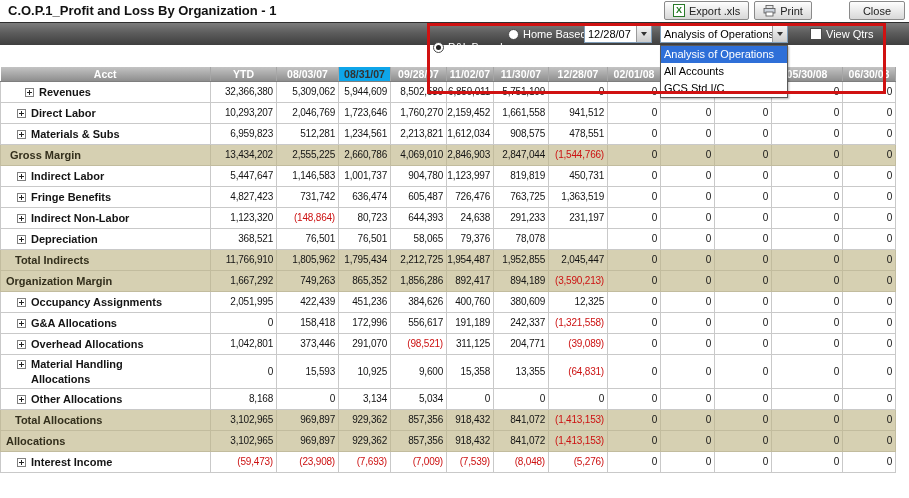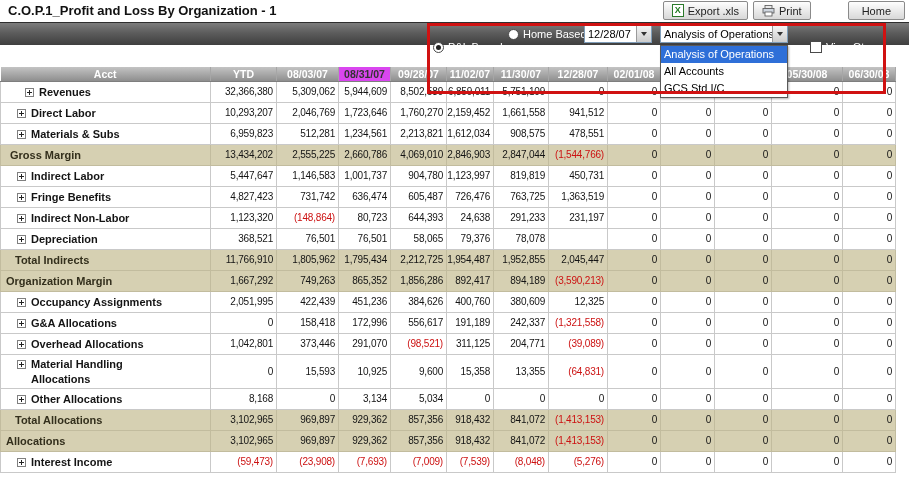--- a/index.html
+++ b/index.html
@@ -34,21 +34,21 @@
   .dd-item.hl{background:#2e6fd8;color:#fff}
 
   
   .red-box{position:absolute;left:427px;top:23px;width:459px;height:71px;border:3px solid #d01212;z-index:90;pointer-events:none}
 
   
   .table-wrap{position:absolute;left:0;top:67px;width:895px}
   table{border-collapse:collapse;table-layout:fixed;width:895px}
   th{height:14px;background:linear-gradient(180deg,#c3c3c3,#8e8e8e);color:#fff;font-weight:bold;font-size:10.5px;
      border-right:1px solid #a6a6a6;border-bottom:1px solid #7e7e7e;text-align:center;overflow:hidden;white-space:nowrap;cursor:pointer}
-  th.sel{background:#d946ef;color:#333}
+  th.sel{background:#0ea5e9;color:#333}
   td{height:21px;border:1px solid #c9c9c9;padding:0 3px 0 0;text-align:right;white-space:nowrap;overflow:hidden;
      color:#141414;font-size:10px;letter-spacing:-0.2px}
   td.lbl{text-align:left;padding:0;font-weight:bold;font-size:11px;letter-spacing:0;overflow:visible}
   .lbl-in{line-height:20px}
   tr.section td{background:#d6d0b2;border-color:#c2bc9e}
   tr.section td.lbl .txt{color:#332f1c}
   td.neg{color:#cc1111}
   tr.tall{height:34px}
   tr.tall .txt{display:inline-block;max-width:150px;line-height:15px;vertical-align:top;padding-top:2px;white-space:normal}
   tr.tall .plus{margin-top:5px;vertical-align:top}
@@ -72,21 +72,21 @@
         <span style="display:inline-flex">
           <svg width="13" height="12" viewBox="0 0 13 12">
               <rect x="3" y="0.5" width="7" height="3" fill="#e8e8e8" stroke="#555" stroke-width="0.8"></rect>
               <rect x="1" y="3.5" width="11" height="4.5" fill="#cfd6df" stroke="#555" stroke-width="0.8"></rect>
               <rect x="3" y="7" width="7" height="4" fill="#fff" stroke="#555" stroke-width="0.8"></rect>
             </svg>
         </span>
         <span>Print</span>
       </button>
       <button class="btn btn-close">
-        <span>Home</span>
+        <span>Close</span>
       </button>
     </div>
   </div>
 
   <div class="toolbar">
     <label class="tb-item" style="left:433px;top:18px">
       <span class="radio on"></span>
       <span>P&amp;L Based</span>
     </label>
     <label class="tb-item" style="left:508px;top:5px">
@@ -98,21 +98,21 @@
       <span class="combo-btn">
           <span class="arr"></span>
         </span>
     </div>
     <div class="combo" style="left:660px;top:2px;width:128px">
       <span class="combo-value">Analysis of Operations</span>
       <span class="combo-btn">
           <span class="arr"></span>
         </span>
     </div>
-    <label class="tb-item" style="left:810px;top:18px">
+    <label class="tb-item" style="left:810px;top:5px">
       <span class="checkbox"></span>
       <span>View Qtrs</span>
     </label>
   </div>
 
   <div class="table-wrap">
     <table id="grid">
         <colgroup>
           <col style="width: 210px;">
           <col style="width: 66px;">

